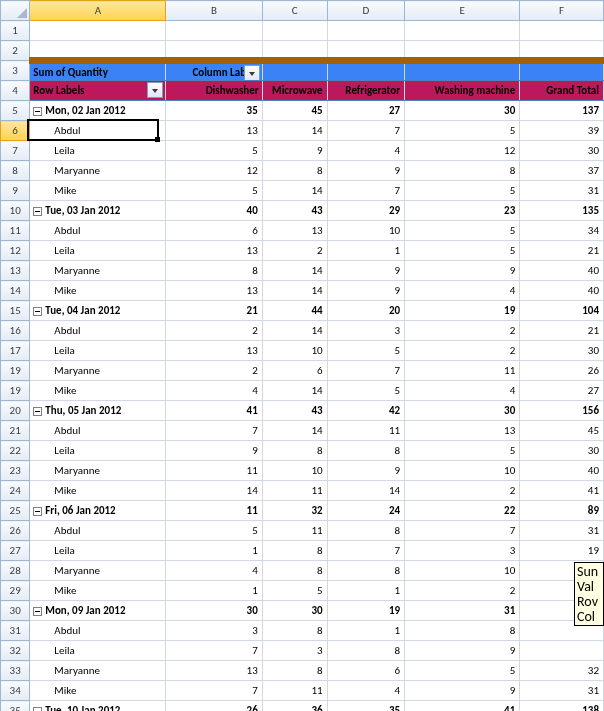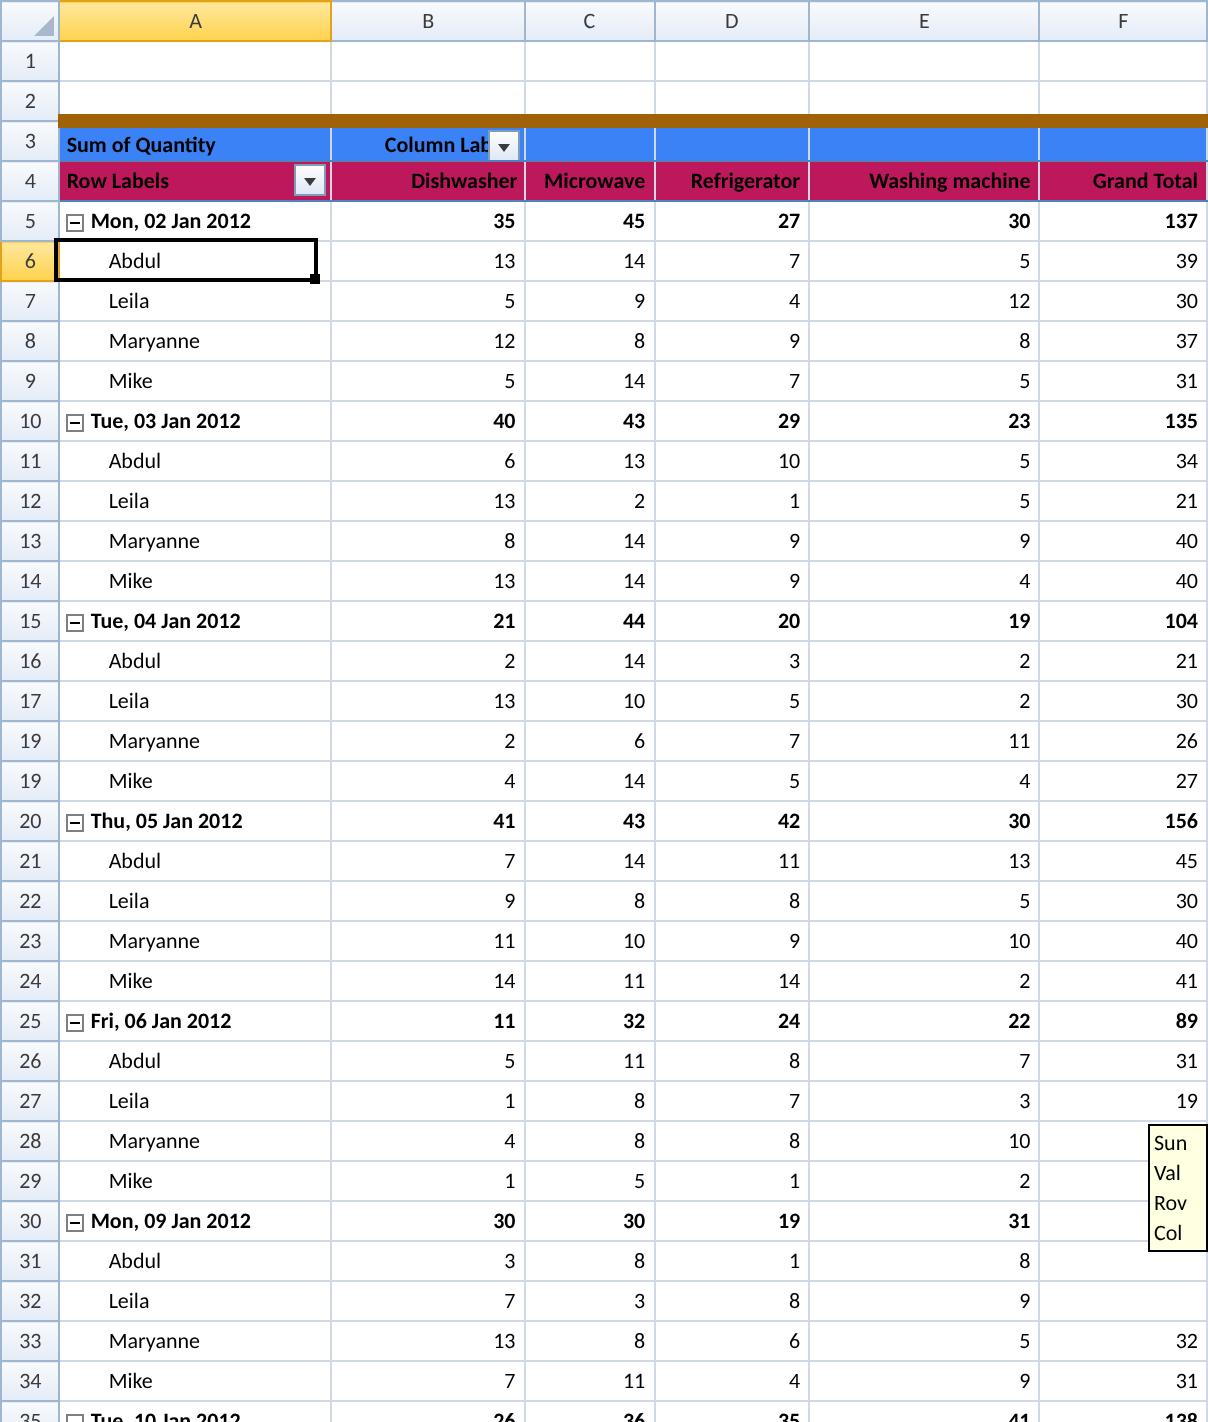--- a/index.html
+++ b/index.html
@@ -139,21 +139,21 @@
     background:#000;
   }
 
   
   .float-panel {
     position: absolute;
     right: 0; top: 562px;
     width: 30px;
     background: #ffffe1;
     border: 1px solid #000;
-    font-size: 11px;
+    font-size: 14px;
     padding: 1px 2px;
     line-height: 15px;
     margin-left: 48px;
   }
   .float-panel div { white-space: nowrap; overflow: hidden; }
 
   .indent1 { padding-left: 24px; }
 
 </style>
 </head>

